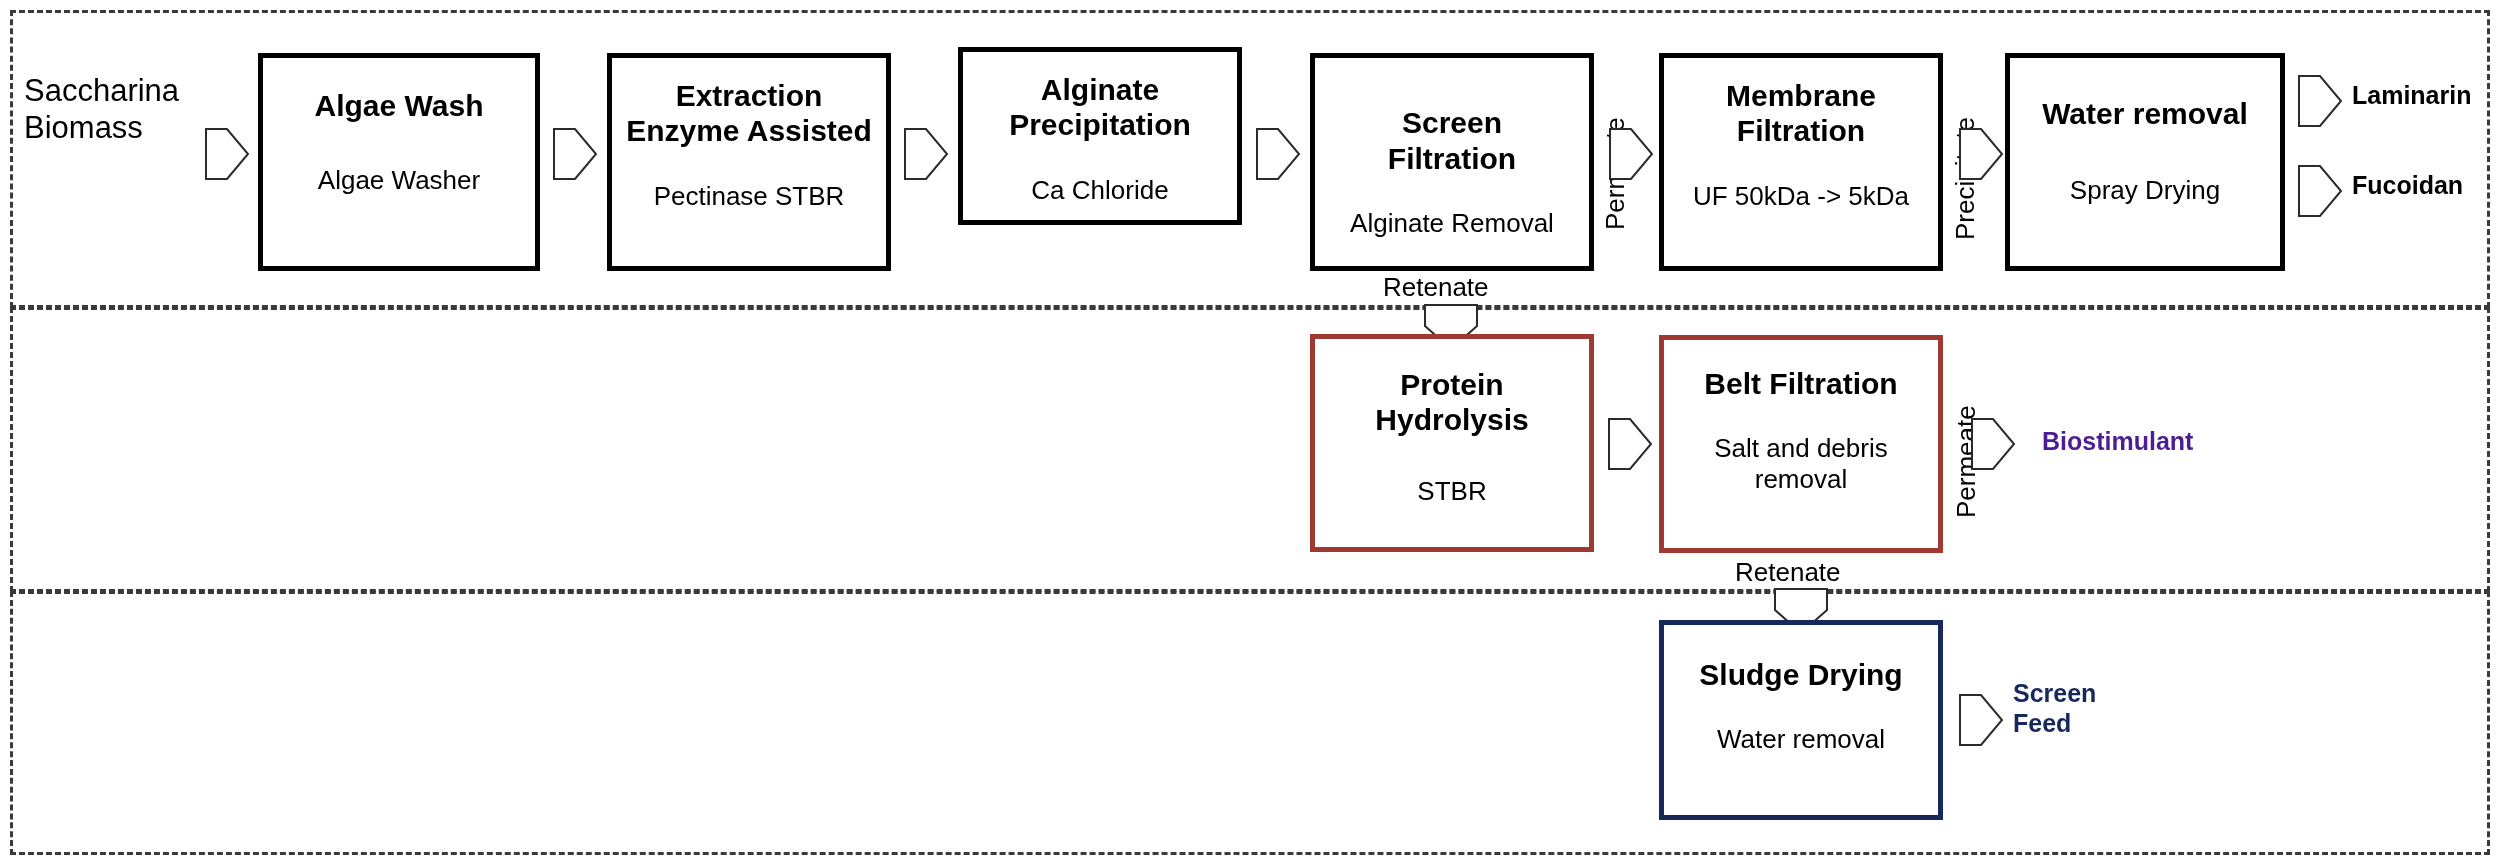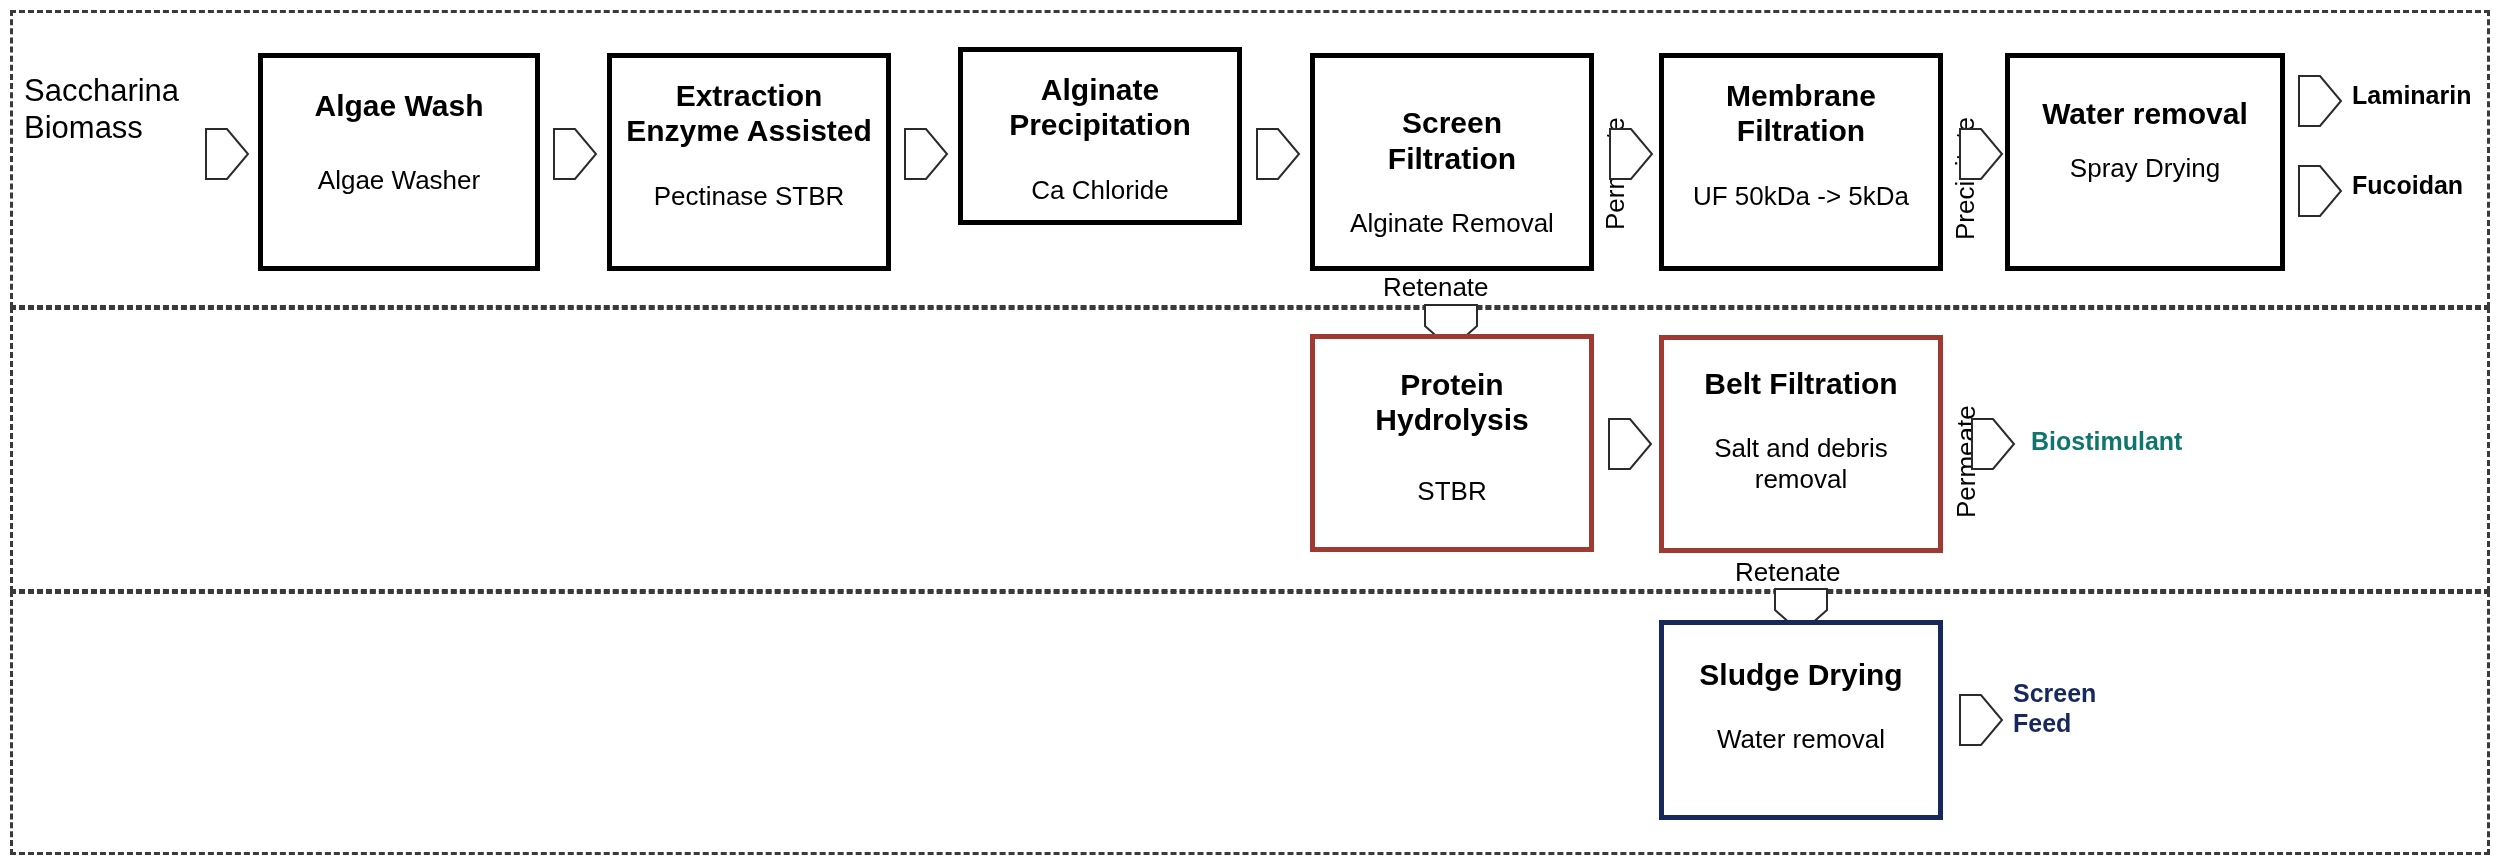--- a/index.html
+++ b/index.html
@@ -98,21 +98,21 @@
     color: #000000;
   }
   .prod-label {
     position: absolute;
     font-size: 25px;
     font-weight: bold;
     line-height: 1.2;
     text-align: left;
     white-space: nowrap;
   }
-  .prod-label.red  { color: #0f766e; }
+  .prod-label.red  { color: #4c1d95; margin-left: 11px; }
   .prod-label.navy { color: #17295c; }
   .prod-label.black{ color: #000000; }
 </style>
 </head>
 <body>
 
 <div id="canvas">
 
   <div class="band band-top"></div>
   <div class="band band-middle"></div>
@@ -183,21 +183,21 @@
   </div>
 
   <div class="lbl-vert" style="left:1950px; top:90px; height:150px;">Precipitate</div>
 
   <svg class="arrow-shape" style="left:1959px; top:128px;" width="44" height="52" viewBox="0 0 44 52">
     <polygon points="1,1 22,1 43,26 22,51 1,51" fill="#ffffff" stroke="#2b2b2b" stroke-width="2"></polygon>
   </svg>
 
   <div class="pbox" style="left:2005px; top:53px; width:280px; height:218px;">
     <div class="pbox-title" style="margin-top:38px;">Water removal</div>
-    <div class="pbox-sub" style="margin-top:22px;">Spray Drying</div>
+    <div class="pbox-sub" style="margin-top:44px;">Spray Drying</div>
   </div>
 
   <svg class="arrow-shape" style="left:2298px; top:75px;" width="44" height="52" viewBox="0 0 44 52">
     <polygon points="1,1 22,1 43,26 22,51 1,51" fill="#ffffff" stroke="#2b2b2b" stroke-width="2"></polygon>
   </svg>
   <div class="prod-label black" style="left:2352px; top:80px;">Laminarin</div>
 
   <svg class="arrow-shape" style="left:2298px; top:165px;" width="44" height="52" viewBox="0 0 44 52">
     <polygon points="1,1 22,1 43,26 22,51 1,51" fill="#ffffff" stroke="#2b2b2b" stroke-width="2"></polygon>
   </svg>

